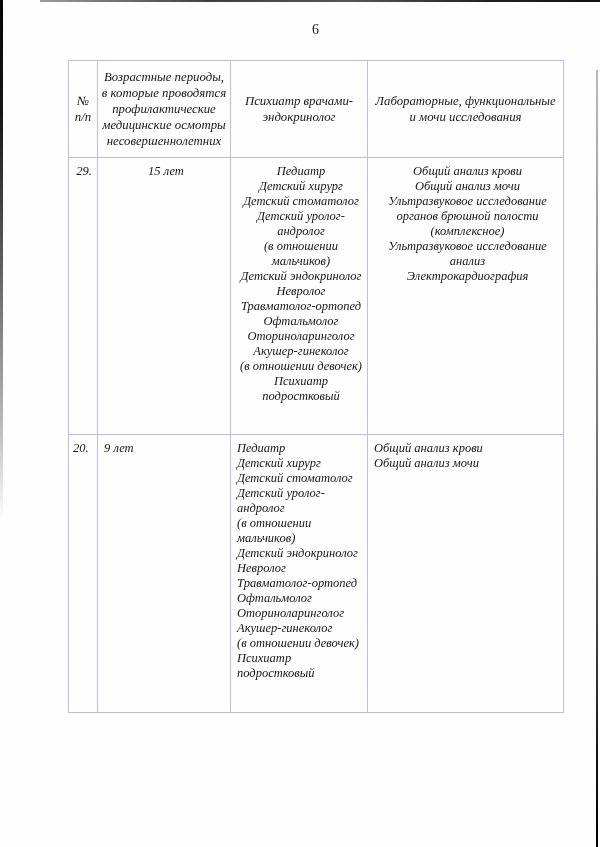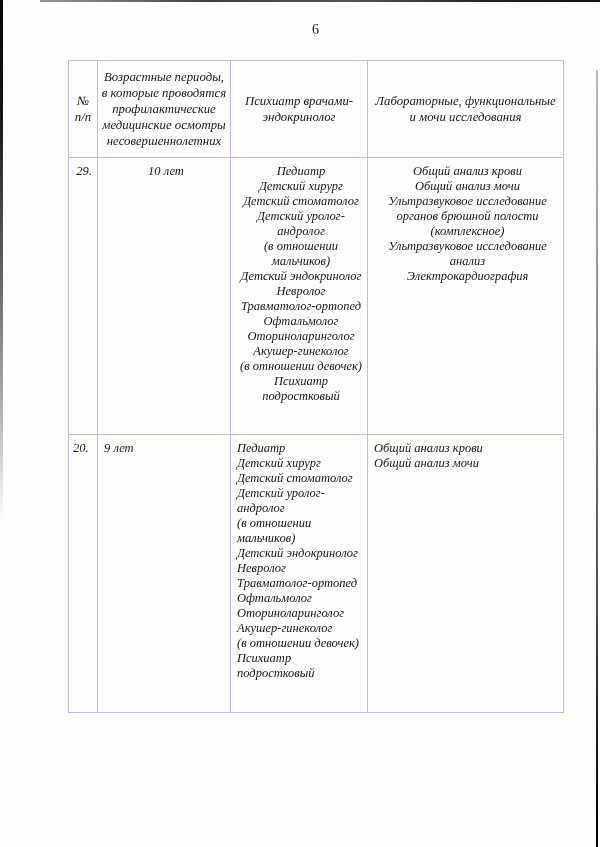--- a/index.html
+++ b/index.html
@@ -126,21 +126,21 @@
           <div class="cell-lines">
               <div class="line">Лабораторные, функциональные</div>
               <div class="line">и мочи исследования</div>
             </div>
         </th>
       </tr>
     </thead>
     <tbody>
       <tr class="row-a">
         <td class="num-cell">29.</td>
-        <td>10 лет</td>
+        <td>15 лет</td>
         <td>
           <div class="cell-lines">
               <div class="line">Педиатр</div>
               <div class="line">Детский хирург</div>
               <div class="line">Детский стоматолог</div>
               <div class="line">Детский уролог-</div>
               <div class="line">андролог</div>
               <div class="line">(в отношении</div>
               <div class="line">мальчиков)</div>
               <div class="line">Детский эндокринолог</div>

